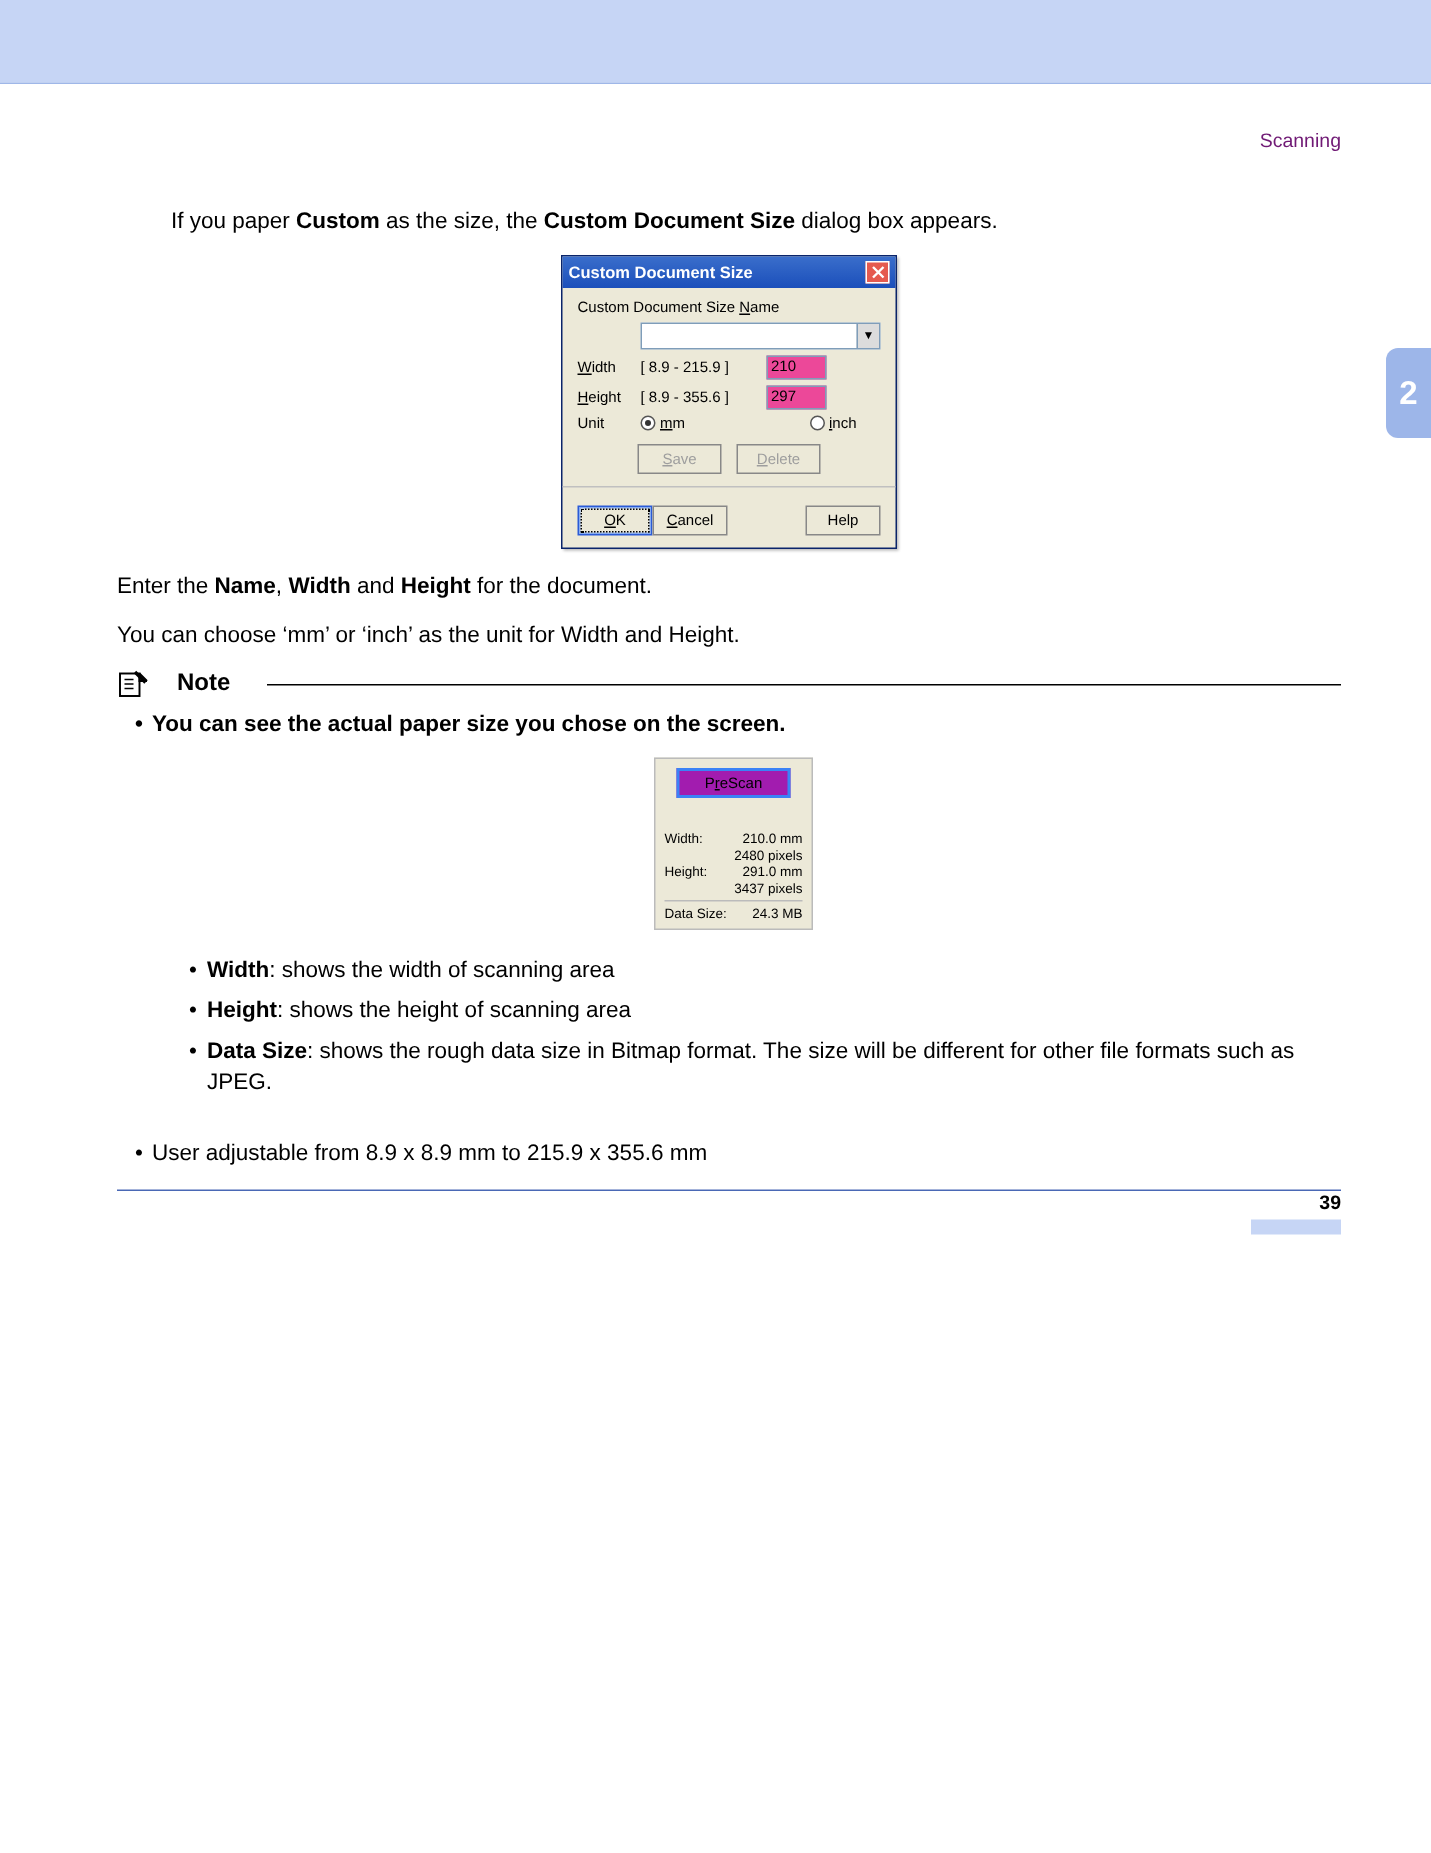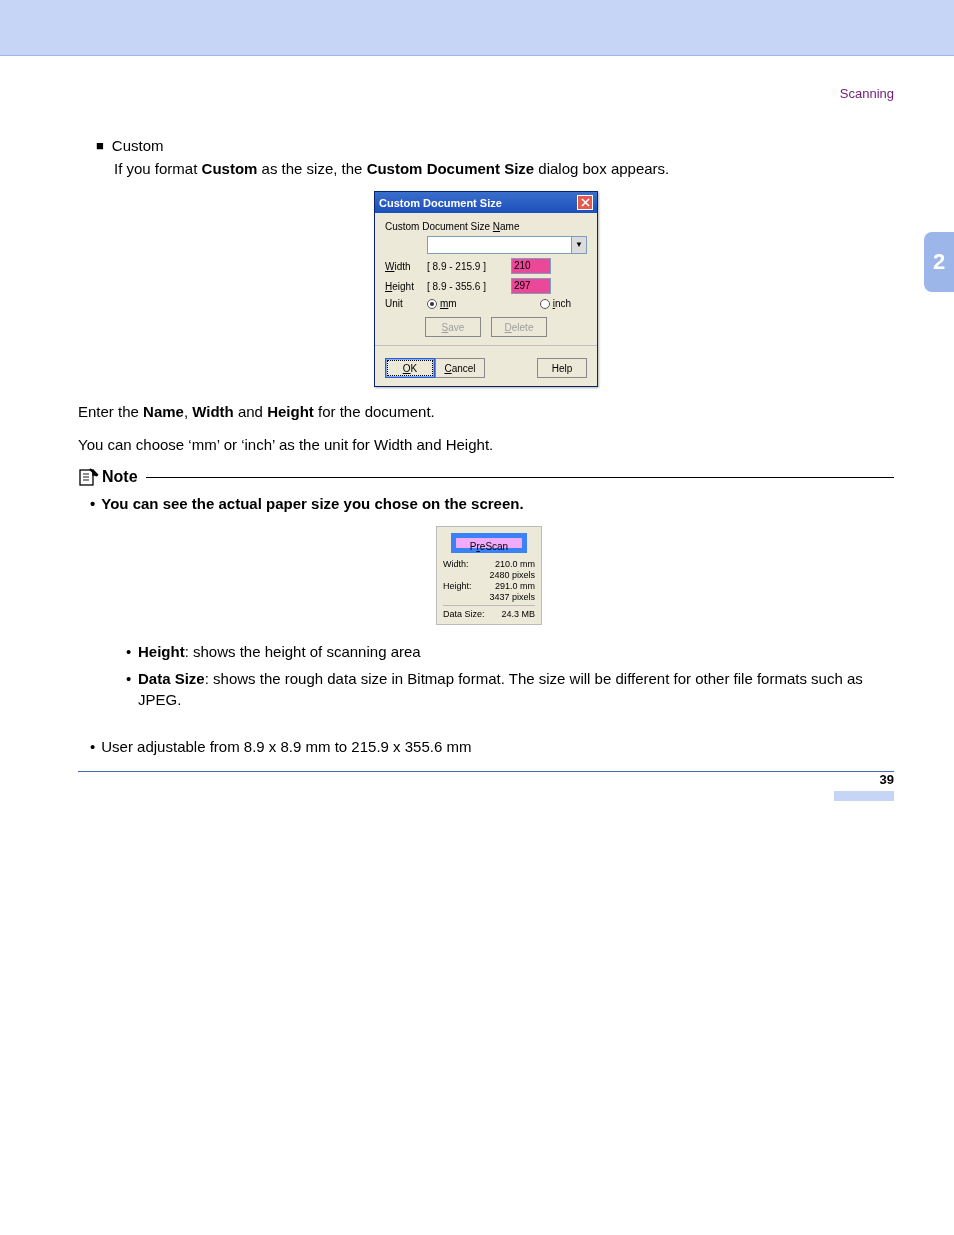--- a/index.html
+++ b/index.html
@@ -92,37 +92,37 @@
     display: inline-flex; align-items: center; justify-content: center;
   }
   .btn.disabled { color: #9e9e9e; }
   .btn.focus { outline: 1px dotted #000; outline-offset: -3px; border:1px solid #2a5bd7; box-shadow: 0 0 0 1px #88acee inset;}
   .dlg-sep { border-top: 1px solid #c0c0c0; margin: 8px -10px 0 -10px; }
   .dlg-footer { display: flex; justify-content: space-between; padding: 6px 10px 8px 10px; }
   .u { text-decoration: underline; }
 
   
   .note-head {
-    display: flex; align-items: center; gap: 2px; 
+    display: flex; align-items: center; gap: 18px; 
   }
   .note-icon { width: 22px; height: 20px; display:flex; align-items:center; justify-content:center; }
   .note-label { font-weight: bold; font-size: 16px; }
   .note-line { flex: 1; height: 1px; background: #000; margin-left: 6px; }
   .note-body { margin: 6px 0 0 6px; }
   .dot { margin: 0 6px 0 0; }
 
   
   .panel-wrap { display: flex; justify-content: center; margin: 12px 0 16px 0; }
   .panel {
     width: 106px; background: #ece9d8; border: 1px solid #bbb;
     font-family: Tahoma, sans-serif; font-size: 9px; padding: 6px 6px 4px 6px;
   }
   .panel .btn2 {
-    display: block; margin: 0 auto 6px auto; width: 76px; height: 20px;
-    border: 5px solid #3b82f6; background: #f0abfc; text-align: center;
+    display: block; margin: 0 auto 22px auto; width: 76px; height: 20px;
+    border: 2px solid #3b82f6; background: #a21caf; text-align: center;
     font-size: 10px; line-height: 18px;
   }
   .prow { display: flex; justify-content: space-between; margin: 1px 0; }
   .prow .r { text-align: right; }
   .psep { border-top: 1px solid #bbb; margin: 3px 0; }
 
   ul.inner { list-style: none; padding: 0; margin: 0 0 0 42px; }
   ul.inner li { margin: 6px 0; position: relative; padding-left: 12px; line-height:1.4; }
   ul.inner li::before { content: "•"; position: absolute; left: 0; }
   .note-end { height: 1px; background: #4a68b5; margin: 14px 0 0 0; }
@@ -135,26 +135,23 @@
 
 <div class="top-band"></div>
 <div class="thin-line"></div>
 
 <div class="page">
 
   <div class="section-label">Scanning</div>
 
   <div class="chapter-tab">2</div>
 
-  <div class="indent1">
-    <span class="sq-bullet">■</span><span>Custom</span>
-  </div>
 
   <div class="para indent1" style="margin-left:36px;">
-    <span>If you format </span><span class="bold">Custom</span><span> as the size, the </span><span class="bold">Custom Document Size</span><span> dialog box appears.</span>
+    <span>If you paper </span><span class="bold">Custom</span><span> as the size, the </span><span class="bold">Custom Document Size</span><span> dialog box appears.</span>
   </div>
 
   <div class="dialog-wrap">
     <div class="dialog">
       <div class="titlebar">
         <span>Custom Document Size</span>
         <span class="closebtn">
           <svg width="9" height="9" viewBox="0 0 9 9">
               <path d="M1 1 L8 8 M8 1 L1 8" stroke="#fff" stroke-width="1.6"></path>
             </svg>
@@ -257,20 +254,21 @@
           </div>
         <div class="psep"></div>
         <div class="prow">
             <span>Data Size:</span>
             <span class="r">24.3 MB</span>
           </div>
       </div>
     </div>
 
     <ul class="inner">
+      <li><span class="bold">Width</span><span>: shows the width of scanning area</span></li>
       <li><span class="bold">Height</span><span>: shows the height of scanning area</span></li>
       <li><span class="bold">Data Size</span><span>: shows the rough data size in Bitmap format. The size will be different for other file formats such as JPEG.</span></li>
     </ul>
 
     <div class="para" style="margin-left:6px; margin-top:26px;"><span class="dot">•</span><span>User adjustable from 8.9 x 8.9 mm to 215.9 x 355.6 mm</span></div>
   </div>
 
   <div class="note-end"></div>
 
   <div class="pagenum">39</div>

